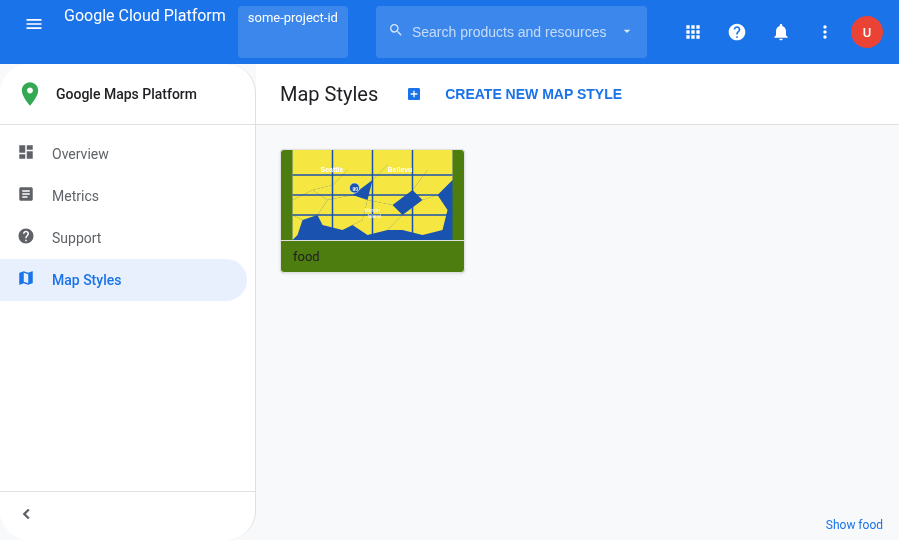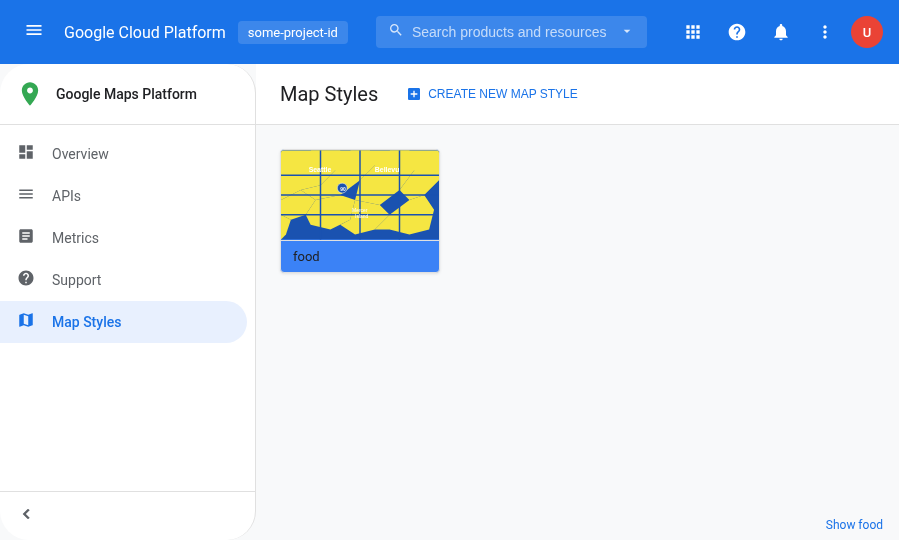--- a/index.html
+++ b/index.html
@@ -3,21 +3,20 @@
   <meta charset="utf-8">
   <style>
     * { margin: 0; padding: 0; box-sizing: border-box; }
     body { font-family: 'Google Sans', Roboto, Arial, sans-serif; font-size: 14px; color: #202124; background: #f8f9fa; overflow: hidden; }
 
     
     .top-nav {
       height: 64px;
       background: #1a73e8;
       display: flex;
-      align-items: center;
       padding: 6px 16px;
       gap: 12px;
       position: fixed;
       top: 0; left: 0; right: 0;
       z-index: 100;
     }
     .top-nav .hamburger { color: white; cursor: pointer; font-size: 20px; padding: 8px; }
     .top-nav .brand { color: white; font-size: 16px; font-weight: 400; white-space: nowrap; }
     .top-nav .project-chip {
       background: rgba(255,255,255,0.15);
@@ -121,37 +120,37 @@
       border-bottom: 1px solid #e0e0e0;
     }
     .page-title {
       font-size: 20px;
       font-weight: 400;
       color: #202124;
     }
     .create-btn {
       display: flex;
       align-items: center;
-      gap: 6px;
+      gap: 23px;
       color: #1a73e8;
-      font-size: 12px;
-      font-weight: 400;
+      font-size: 14px;
+      font-weight: 700;
       cursor: pointer;
       padding: 6px 12px;
       border-radius: 4px;
       border: none;
       background: none;
       text-decoration: none;
     }
 
     
     .content-area { padding: 24px; }
     .map-style-card {
-      width: 160px;
-      background: #3b82f6;
+      width: 185px;
+      background: #4d7c0f;
       border: 1px solid #e0e0e0;
       border-radius: 4px;
       overflow: hidden;
       cursor: pointer;
       box-shadow: 0 1px 3px rgba(0,0,0,0.1);
     }
     .map-preview {
       width: 100%;
       height: 90px;
       overflow: hidden;
@@ -241,28 +240,20 @@
         <span class="nav-icon">
           <svg width="18" height="18" viewBox="0 0 24 24" fill="#5f6368">
               <path d="M3 13h8V3H3v10zm0 8h8v-6H3v6zm10 0h8V11h-8v10zm0-18v6h8V3h-8z"></path>
             </svg>
         </span>
         <span>Overview</span>
       </div>
       <div class="nav-item">
         <span class="nav-icon">
           <svg width="18" height="18" viewBox="0 0 24 24" fill="#5f6368">
-              <path d="M3 18h18v-2H3v2zm0-5h18v-2H3v2zm0-7v2h18V6H3z"></path>
-            </svg>
-        </span>
-        <span>APIs</span>
-      </div>
-      <div class="nav-item">
-        <span class="nav-icon">
-          <svg width="18" height="18" viewBox="0 0 24 24" fill="#5f6368">
               <path d="M19 3H5c-1.1 0-2 .9-2 2v14c0 1.1.9 2 2 2h14c1.1 0 2-.9 2-2V5c0-1.1-.9-2-2-2zm-5 14H7v-2h7v2zm3-4H7v-2h10v2zm0-4H7V7h10v2z"></path>
             </svg>
         </span>
         <span>Metrics</span>
       </div>
       <div class="nav-item">
         <span class="nav-icon">
           <svg width="18" height="18" viewBox="0 0 24 24" fill="#5f6368">
               <path d="M12 2C6.48 2 2 6.48 2 12s4.48 10 10 10 10-4.48 10-10S17.52 2 12 2zm1 17h-2v-2h2v2zm2.07-7.75l-.9.92C13.45 12.9 13 13.5 13 15h-2v-.5c0-1.1.45-2.1 1.17-2.83l1.24-1.26c.37-.36.59-.86.59-1.41 0-1.1-.9-2-2-2s-2 .9-2 2H8c0-2.21 1.79-4 4-4s4 1.79 4 4c0 .88-.36 1.68-.93 2.25z"></path>
             </svg>

